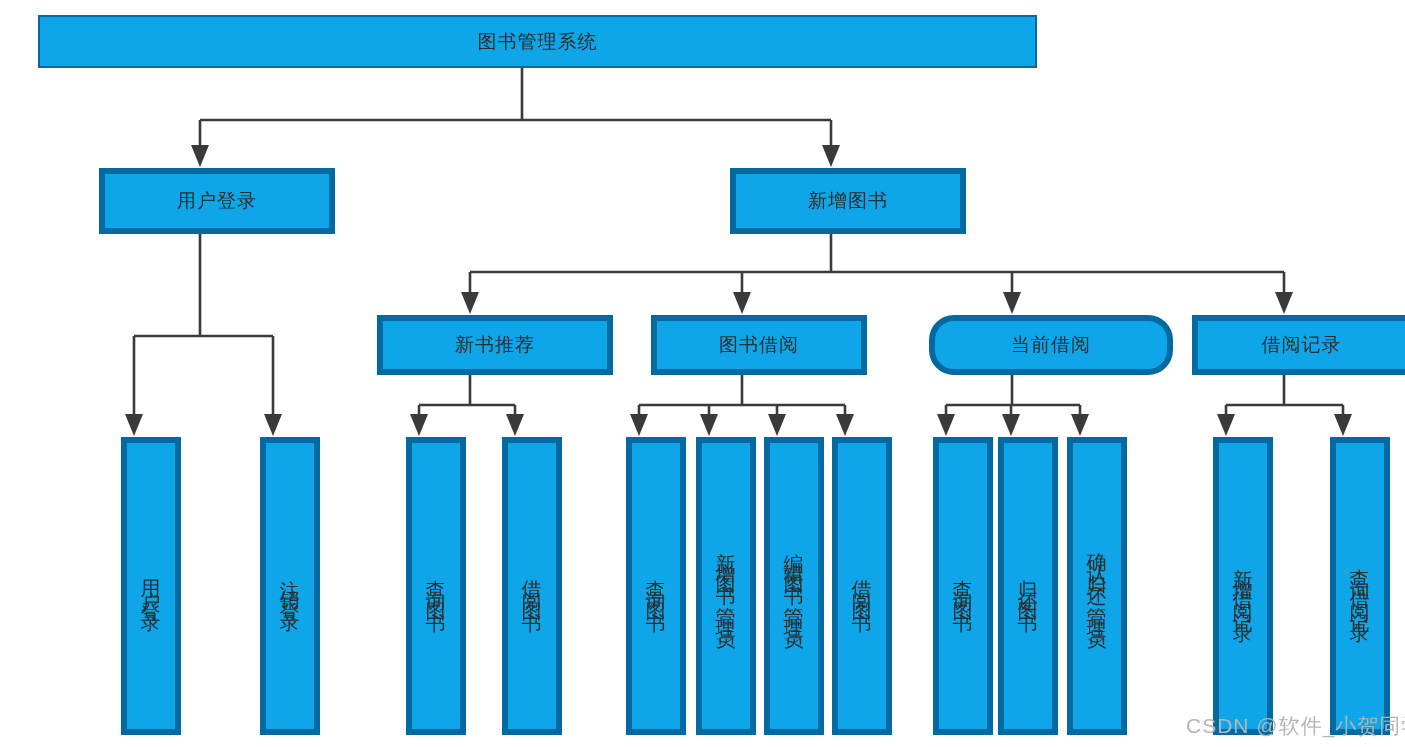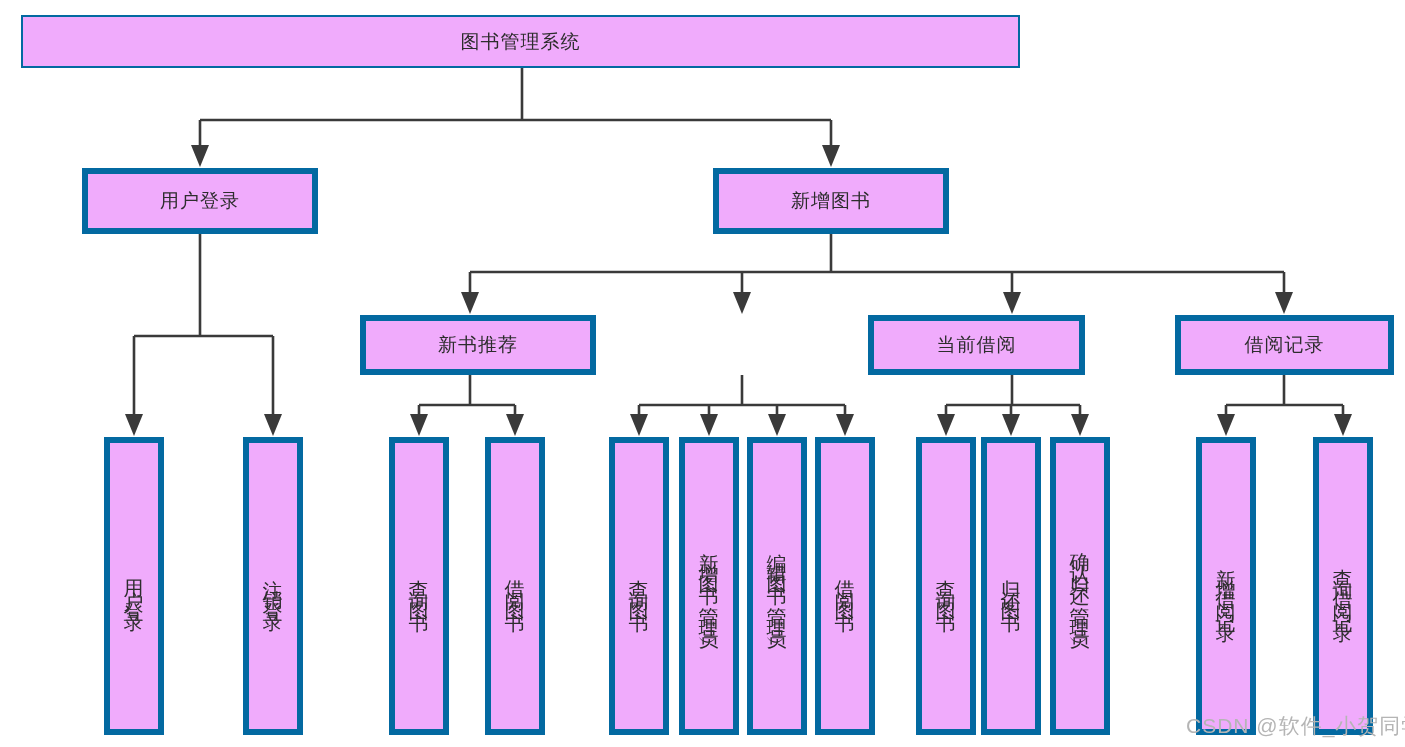--- a/index.html
+++ b/index.html
@@ -17,29 +17,30 @@
   }
   #connectors {
     position: absolute;
     left: 0; top: 0;
     width: 1405px;
     height: 747px;
   }
   .node {
     position: absolute;
     box-sizing: border-box;
-    background: #f0abfc;
+    background: #0ea5e9;
     border: 6px solid #0369a1;
     display: flex;
     align-items: center;
     justify-content: center;
     color: #2d2d2d;
     font-size: 19px;
     letter-spacing: 1px;
     z-index: 2;
+    margin-left: 17px;
   }
   .node.root {
     border-width: 2px;
     left: 21px; top: 15px;
     width: 999px; height: 53px;
   }
   .node.lvl2 { top: 168px; width: 236px; height: 66px; }
   .node.lvl3 { top: 315px; height: 60px; }
   .node.leaf {
     top: 437px;
@@ -120,21 +121,24 @@
   <div class="node lvl2" style="left:82px;">
     <span>用户登录</span>
   </div>
   <div class="node lvl2" style="left:713px;">
     <span>新增图书</span>
   </div>
 
   <div class="node lvl3" style="left:360px; width:236px;">
     <span>新书推荐</span>
   </div>
-  <div class="node lvl3" style="left:868px; width:217px;">
+  <div class="node lvl3" style="left:634px; width:216px;">
+    <span>图书借阅</span>
+  </div>
+  <div class="node lvl3" style="left:912px; width:244px;border-radius:25px;">
     <span>当前借阅</span>
   </div>
   <div class="node lvl3" style="left:1175px; width:219px;font-family:Liberation Serif, serif;">
     <span>借阅记录</span>
   </div>
 
   <div class="node leaf" style="left:104px;">
     <span class="vtext">用户登录</span>
   </div>
   <div class="node leaf" style="left:243px;">

